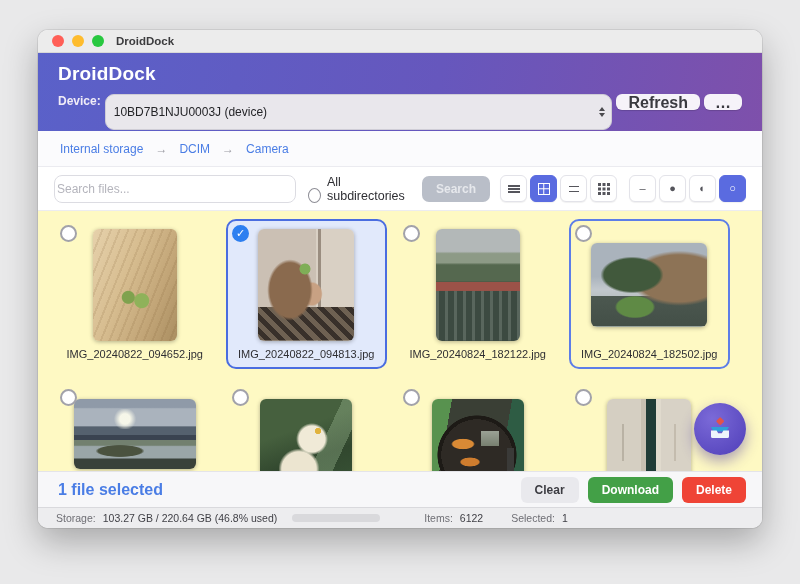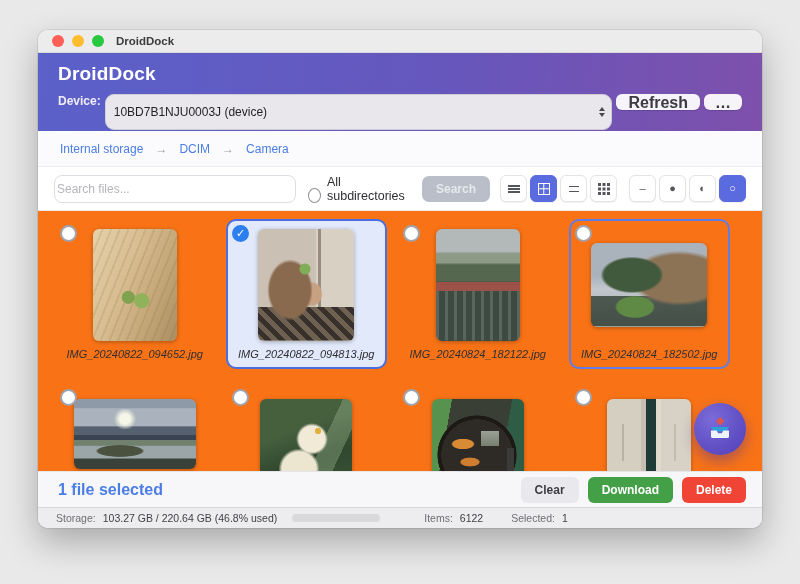--- a/index.html
+++ b/index.html
@@ -64,21 +64,21 @@
   .gl-list { width:12px; height:8px; background:linear-gradient(#55555c 0 1.6px,transparent 1.6px 3.2px,#55555c 3.2px 4.8px,transparent 4.8px 6.4px,#55555c 6.4px 8px); }
   .gl-grid { width:12px; height:12px; border:1.5px solid #fff; position:relative; }
   .gl-grid::before { content:""; position:absolute; left:50%; top:0; width:1.5px; height:100%; background:#fff; transform:translateX(-50%); }
   .gl-grid::after { content:""; position:absolute; top:50%; left:0; height:1.5px; width:100%; background:#fff; transform:translateY(-50%); }
   .gl-compact { width:10px; height:6px; background:linear-gradient(#55555c 0 1.4px,transparent 1.4px 4.6px,#55555c 4.6px 6px); }
   .gl-dense { width:3px; height:3px; background:#55555c; margin:-8px 0 0 -8px;
     box-shadow:4.5px 0 #55555c,9px 0 #55555c,0 4.5px #55555c,4.5px 4.5px #55555c,9px 4.5px #55555c,0 9px #55555c,4.5px 9px #55555c,9px 9px #55555c; }
   .sz-glyph { font-size:11px; line-height:1; }
 
   
-  .content { flex:1 1 auto; background:#f97316; overflow:hidden; padding:8px 32px 0 16px;font-style:italic; }
+  .content { flex:1 1 auto; background:#fef9c3; overflow:hidden; padding:8px 32px 0 16px; }
   .grid { display:grid; grid-template-columns:repeat(4,1fr); column-gap:10px; row-gap:14px; }
   .tile { position:relative; height:150px; border:2px solid transparent; border-radius:10px;
     display:flex; flex-direction:column; align-items:center; cursor:pointer; }
   .tile.selected { background:#e1e9fb; border-color:#4a6de0; }
   .tile.outlined { border-color:#5d7ee8; }
   .checkbox { position:absolute; top:4px; left:4px; width:17px; height:17px; border-radius:50%;
     border:2px solid #a2a2aa; background:#fff; cursor:pointer; }
   .checkbox.checked { border-color:#2d7ff0; background:#2d7ff0; }
   .checkbox.checked::after { content:"✓"; position:absolute; left:2.5px; top:-0.5px; color:#fff; font-size:11px; font-weight:700; }
   .thumbwrap { flex:1; display:flex; align-items:center; justify-content:center; width:100%; }

